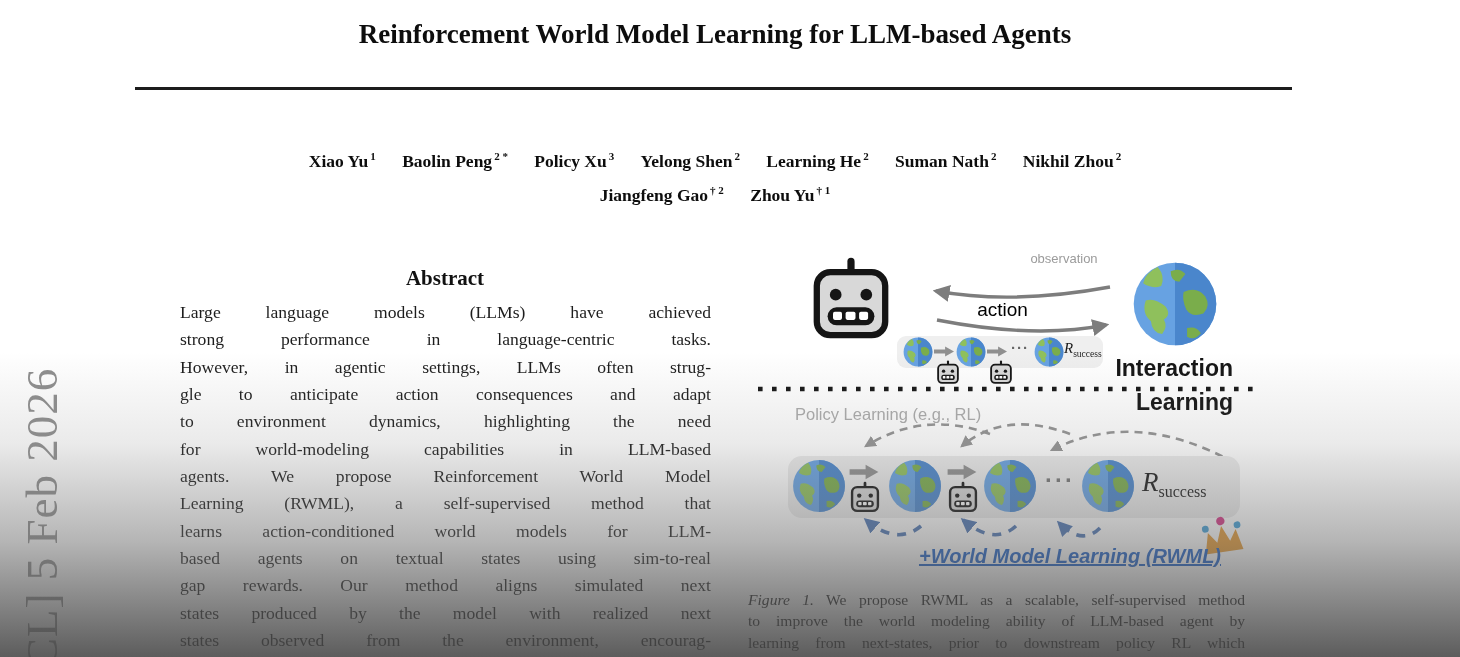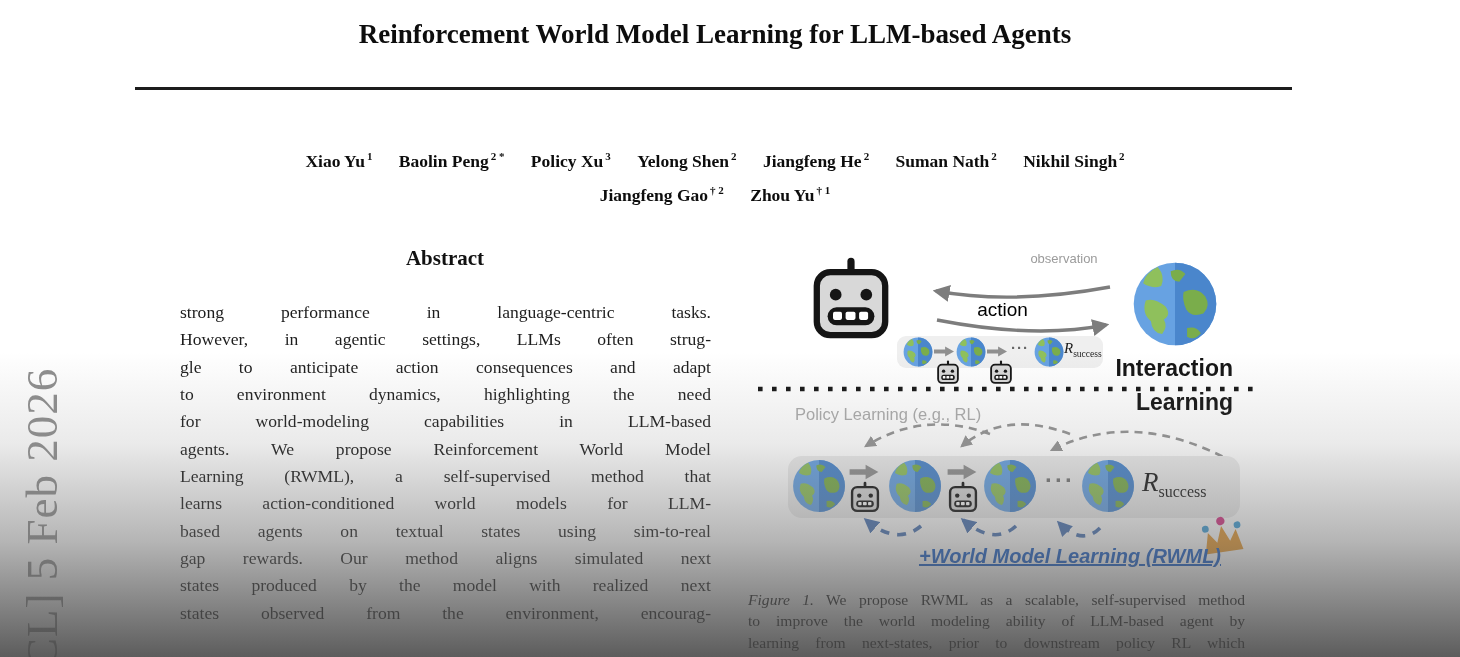--- a/index.html
+++ b/index.html
@@ -19,21 +19,21 @@
     position:absolute;left:135px;top:87px;width:1157px;height:3px;background:#1c1c1c;
   }
   .authors{
     position:absolute;left:130px;top:142px;width:1170px;text-align:center;
     font-size:17.5px;font-weight:bold;color:#0d0d0d;line-height:29px;
   }
   .author{white-space:nowrap;margin:0 11px;}
   .author sup{font-size:11px;font-weight:bold;margin-left:2px;}
   
   .abstract-heading{
-    position:absolute;left:180px;top:246px;width:530px;text-align:center;
+    position:absolute;left:180px;top:266px;width:530px;text-align:center;
     font-size:21px;font-weight:bold;color:#111;
   }
   .abstract-body{
     position:absolute;left:180px;top:299px;width:531px;
     font-size:17.6px;line-height:27.35px;color:#1d1d1d;
   }
   .abs-line{text-align:justify;text-align-last:justify;white-space:nowrap;}
   
   .banner{
     position:absolute;left:16px;top:668px;
@@ -88,32 +88,33 @@
 
 <div class="title">Reinforcement World Model Learning for LLM-based Agents</div>
 <div class="rule"></div>
 
 <div class="authors">
   <div>
     <span class="author"><span>Xiao Yu</span><sup>1</sup></span>
     <span class="author"><span>Baolin Peng</span><sup>2 *</sup></span>
     <span class="author"><span>Policy Xu</span><sup>3</sup></span>
     <span class="author"><span>Yelong Shen</span><sup>2</sup></span>
-    <span class="author"><span>Jiangfeng He</span><sup>2</sup></span>
+    <span class="author"><span>Learning He</span><sup>2</sup></span>
     <span class="author"><span>Suman Nath</span><sup>2</sup></span>
-    <span class="author"><span>Nikhil Singh</span><sup>2</sup></span>
+    <span class="author"><span>Nikhil Zhou</span><sup>2</sup></span>
   </div>
   <div>
     <span class="author"><span>Jiangfeng Gao</span><sup>† 2</sup></span>
     <span class="author"><span>Zhou Yu</span><sup>† 1</sup></span>
   </div>
 </div>
 
 <div class="abstract-heading">Abstract</div>
 <div class="abstract-body">
+  <div class="abs-line">Large language models (LLMs) have achieved</div>
   <div class="abs-line">strong performance in language-centric tasks.</div>
   <div class="abs-line">However, in agentic settings, LLMs often strug-</div>
   <div class="abs-line">gle to anticipate action consequences and adapt</div>
   <div class="abs-line">to environment dynamics, highlighting the need</div>
   <div class="abs-line">for world-modeling capabilities in LLM-based</div>
   <div class="abs-line">agents. We propose Reinforcement World Model</div>
   <div class="abs-line">Learning (RWML), a self-supervised method that</div>
   <div class="abs-line">learns action-conditioned world models for LLM-</div>
   <div class="abs-line">based agents on textual states using sim-to-real</div>
   <div class="abs-line">gap rewards. Our method aligns simulated next</div>

